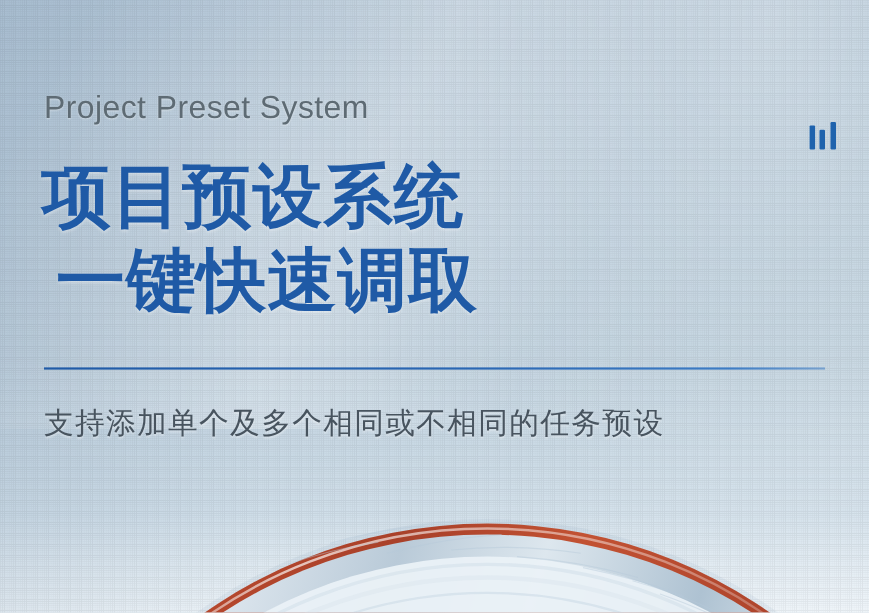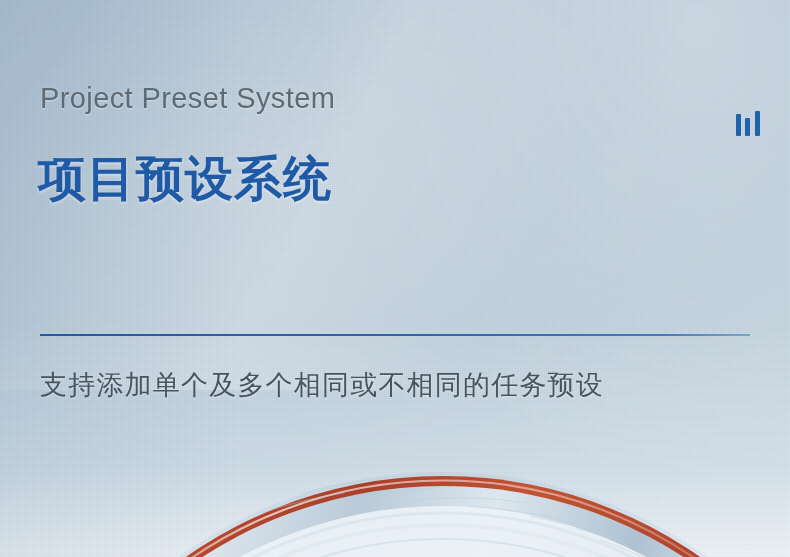--- a/index.html
+++ b/index.html
@@ -90,21 +90,21 @@
     white-space: nowrap;
     text-shadow: 0 1px 2px rgba(255,255,255,0.42);
   }
   .headline {
     position: absolute;
     left: 0;
     top: 140px;
     color: #1f5aa6;
     font-family: "DejaVu Serif", "Liberation Serif", serif;
     font-weight: 700;
-    font-size: 48px;
+    font-size: 63px;
     line-height: 76px;
     letter-spacing: 1px;
     white-space: nowrap;
     text-shadow: 0 2px 3px rgba(255,255,255,0.35);
   }
   .headline .hl-line { display: block; }
   .headline .hl-line.second { padding-left: 13px; }
 
   .divider {
     position: absolute;
@@ -226,20 +226,21 @@
       </g>
     </svg>
   </div>
 
   <div class="content">
 
     <div class="eyebrow">Project Preset System</div>
 
     <div class="headline">
       <span class="hl-line first">项目预设系统</span>
+      <span class="hl-line second">一键快速调取</span>
     </div>
 
     <div class="divider"></div>
 
     <div class="subtitle">支持添加单个及多个相同或不相同的任务预设</div>
   </div>
 
   <div class="mark">
     <span class="bar b1"></span>
     <span class="bar b2"></span>

